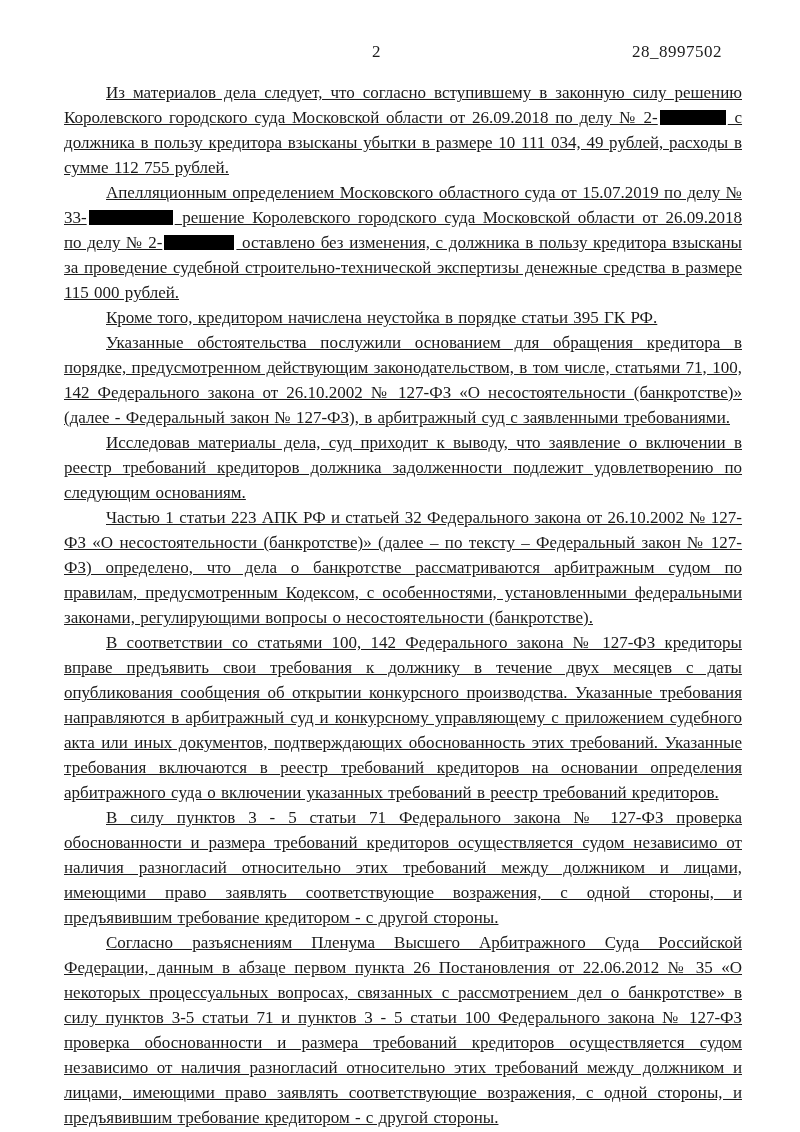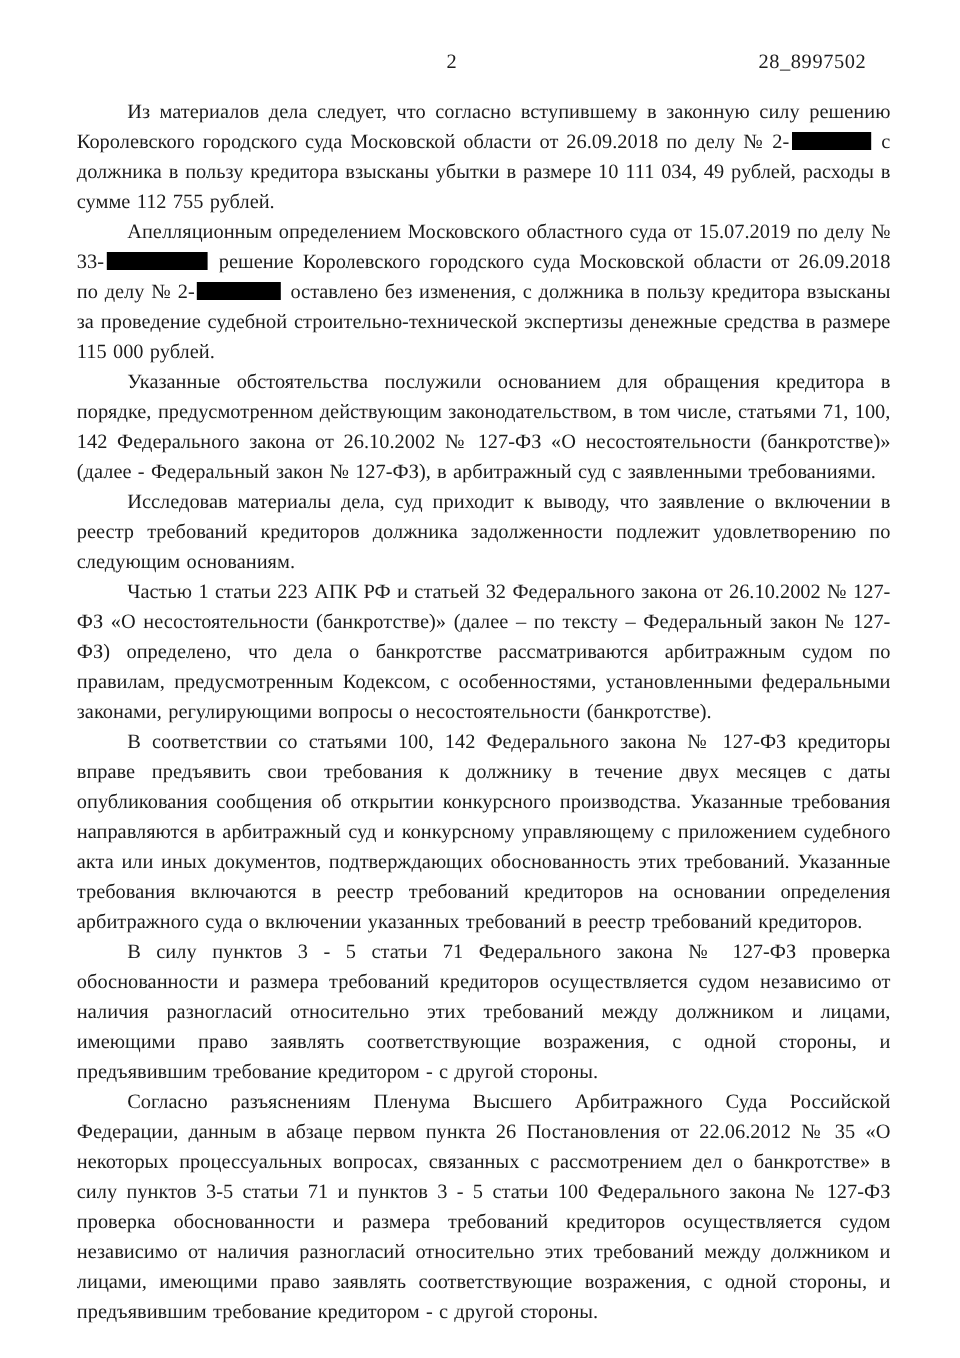--- a/index.html
+++ b/index.html
@@ -40,40 +40,42 @@
     width: 678px;
   }
   .content p {
     margin: 0;
     padding: 0;
     font-size: 17px;
     line-height: 25px;
     text-align: justify;
     text-indent: 42px;
     word-spacing: 1px;
+    text-decoration: underline;
   }
   .redaction {
     display: inline-block;
     background: #000000;
     height: 15px;
     vertical-align: -2px;
     margin: 0 2px;
   }
 </style>
 </head>
 <body>
 
 <div class="page">
   <div class="header">
     <span class="page-num">2</span>
     <span class="doc-num">28_8997502</span>
   </div>
   <div class="content" id="content">
       <p><span>Из материалов дела следует, что согласно вступившему в законную силу решению Королевского городского суда Московской области от 26.09.2018 по делу № 2-</span><span class="redaction" style="width: 66px; background: rgb(0, 0, 0);"></span><span> с должника в пользу кредитора взысканы убытки в размере 10 111 034, 49 рублей, расходы в сумме 112 755 рублей.</span></p>
       <p><span>Апелляционным определением Московского областного суда от 15.07.2019 по делу № 33-</span><span class="redaction" style="width: 84px; background: rgb(0, 0, 0);"></span><span> решение Королевского городского суда Московской области от 26.09.2018 по делу № 2-</span><span class="redaction" style="width: 70px; background: rgb(0, 0, 0);"></span><span> оставлено без изменения, с должника в пользу кредитора взысканы за проведение судебной строительно-технической экспертизы денежные средства в размере 115 000 рублей.</span></p>
+      <p><span>Кроме того, кредитором начислена неустойка в порядке статьи 395 ГК РФ.</span></p>
       <p><span>Указанные обстоятельства послужили основанием для обращения кредитора в порядке, предусмотренном действующим законодательством, в том числе, статьями 71, 100, 142 Федерального закона от 26.10.2002 № 127-ФЗ «О несостоятельности (банкротстве)» (далее - Федеральный закон № 127-ФЗ), в арбитражный суд с заявленными требованиями.</span></p>
       <p><span>Исследовав материалы дела, суд приходит к выводу, что заявление о включении в реестр требований кредиторов должника задолженности подлежит удовлетворению по следующим основаниям.</span></p>
       <p><span>Частью 1 статьи 223 АПК РФ и статьей 32 Федерального закона от 26.10.2002 № 127-ФЗ «О несостоятельности (банкротстве)» (далее – по тексту – Федеральный закон № 127-ФЗ) определено, что дела о банкротстве рассматриваются арбитражным судом по правилам, предусмотренным Кодексом, с особенностями, установленными федеральными законами, регулирующими вопросы о несостоятельности (банкротстве).</span></p>
       <p><span>В соответствии со статьями 100, 142 Федерального закона № 127-ФЗ кредиторы вправе предъявить свои требования к должнику в течение двух месяцев с даты опубликования сообщения об открытии конкурсного производства. Указанные требования направляются в арбитражный суд и конкурсному управляющему с приложением судебного акта или иных документов, подтверждающих обоснованность этих требований. Указанные требования включаются в реестр требований кредиторов на основании определения арбитражного суда о включении указанных требований в реестр требований кредиторов.</span></p>
       <p><span>В силу пунктов 3 - 5  статьи 71 Федерального закона № 127-ФЗ проверка обоснованности и размера требований кредиторов осуществляется судом независимо от наличия разногласий относительно этих требований между должником и лицами, имеющими право заявлять соответствующие возражения, с одной стороны, и предъявившим требование кредитором - с другой стороны.</span></p>
       <p><span>Согласно разъяснениям Пленума Высшего Арбитражного Суда Российской Федерации, данным в абзаце первом пункта 26 Постановления от 22.06.2012 № 35 «О некоторых процессуальных вопросах, связанных с рассмотрением дел о банкротстве» в силу пунктов 3-5 статьи 71 и пунктов 3 - 5  статьи 100 Федерального закона № 127-ФЗ проверка обоснованности и размера требований кредиторов осуществляется судом независимо от наличия разногласий относительно этих требований между должником и лицами, имеющими право заявлять соответствующие возражения, с одной стороны, и предъявившим требование кредитором - с другой стороны.</span></p>
     </div>
 </div>
 
 </body></html>

